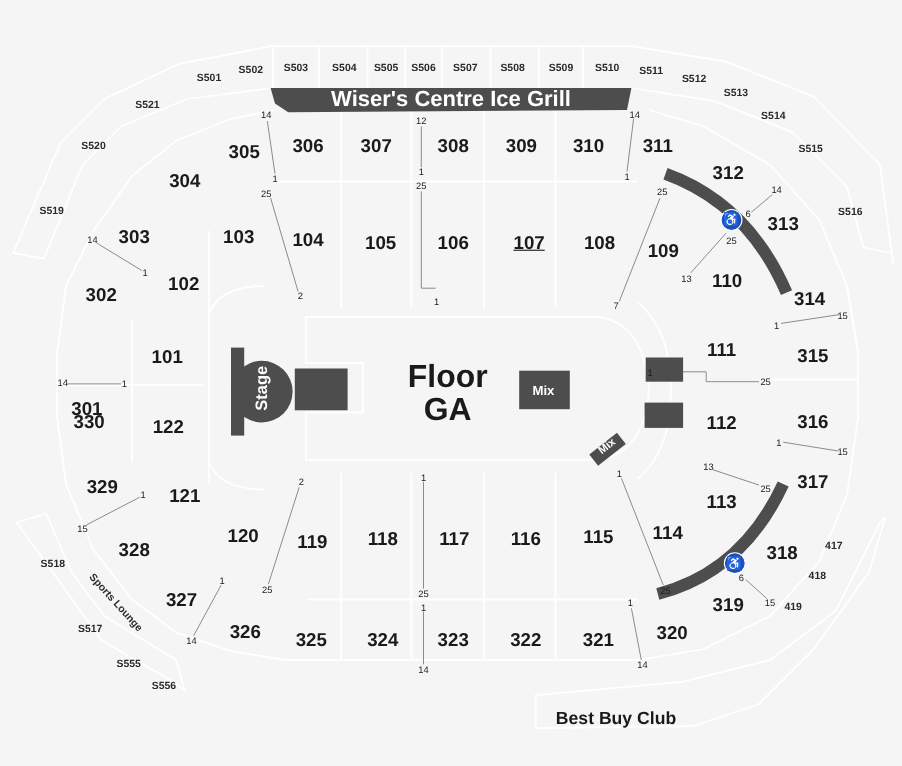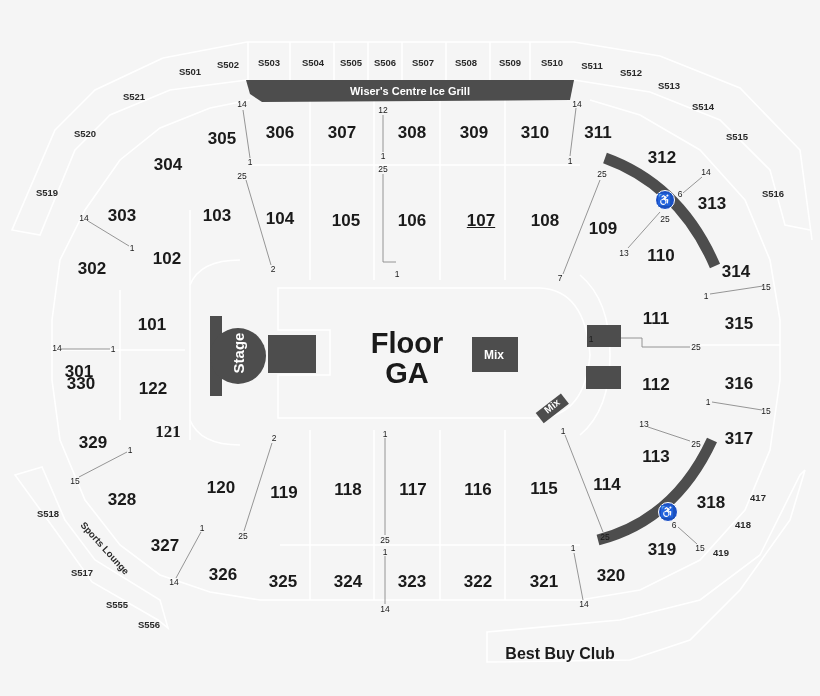--- a/index.html
+++ b/index.html
@@ -64,21 +64,21 @@
   <path d="M712,440 Q675,520 598,540" stroke="#4d4d4d" stroke-width="11" fill="none"></path>
 </svg>
 
 <div class="lbl big" style="left:407px;top:358px;">
   <div>Floor</div>
   <div>GA</div>
 </div>
 <div class="lbl white" style="left:238px;top:353px;font-size:15px;transform:translate(-50%,-50%) rotate(-90deg);">Stage</div>
 <div class="lbl white" style="left:494px;top:355px;font-size:12px;">Mix</div>
 <div class="lbl white" style="left:552px;top:406px;font-size:10px;transform:translate(-50%,-50%) rotate(-38deg);">Mix</div>
-<div class="lbl white" style="left:410px;top:91px;font-size:11px;">Wiser's Centre Ice Grill</div>
+<div class="lbl white" style="left:410px;top:91px;font-size:20px;">Wiser's Centre Ice Grill</div>
 <div class="lbl club" style="left:560px;top:654px;">Best Buy Club</div>
 <div class="lbl suite" style="left:105px;top:548px;transform:translate(-50%,-50%) rotate(48deg);">Sports Lounge</div>
 
 <div class="wheel" style="left:665px;top:200px;">♿</div>
 <div class="wheel" style="left:668px;top:512px;">♿</div>
 
 <div id="suites">
     <div class="lbl suite" style="left: 190px; top: 71px;">S501</div>
     <div class="lbl suite" style="left: 228px; top: 64px;">S502</div>
     <div class="lbl suite" style="left: 269px; top: 62px;">S503</div>
@@ -120,21 +120,21 @@
     <div class="lbl sec" style="left: 656px; top: 319px;">111</div>
     <div class="lbl sec" style="left: 656px; top: 385px;">112</div>
     <div class="lbl sec" style="left: 656px; top: 457px;">113</div>
     <div class="lbl sec" style="left: 607px; top: 485px;">114</div>
     <div class="lbl sec" style="left: 544px; top: 489px;">115</div>
     <div class="lbl sec" style="left: 478px; top: 490px; text-align: right;">116</div>
     <div class="lbl sec" style="left: 413px; top: 490px;">117</div>
     <div class="lbl sec" style="left: 348px; top: 490px;">118</div>
     <div class="lbl sec" style="left: 284px; top: 493px;">119</div>
     <div class="lbl sec" style="left: 221px; top: 488px;">120</div>
-    <div class="lbl sec" style="left: 168px; top: 432px; font-family: Liberation Serif, serif;">121</div>
+    <div class="lbl sec" style="left: 168px; top: 451px;">121</div>
     <div class="lbl sec" style="left: 153px; top: 389px;">122</div>
   </div>
 <div id="sec300">
     <div class="lbl sec" style="left: 79px; top: 324px; margin-top: 48px;">301</div>
     <div class="lbl sec" style="left: 92px; top: 269px;">302</div>
     <div class="lbl sec" style="left: 122px; top: 216px;">303</div>
     <div class="lbl sec" style="left: 168px; top: 165px;">304</div>
     <div class="lbl sec" style="left: 222px; top: 139px;">305</div>
     <div class="lbl sec" style="left: 280px; top: 133px;">306</div>
     <div class="lbl sec" style="left: 342px; top: 133px;">307</div>

